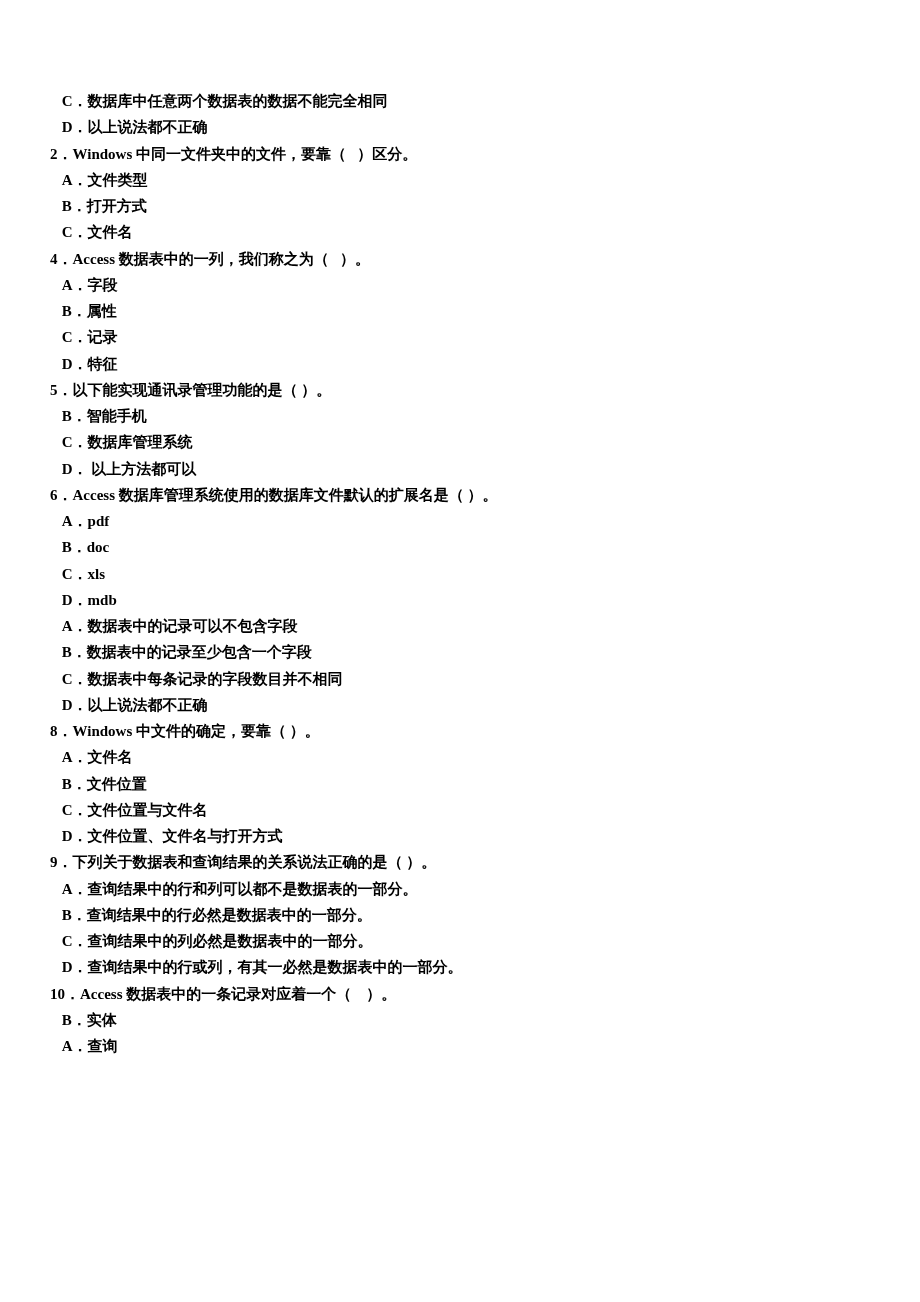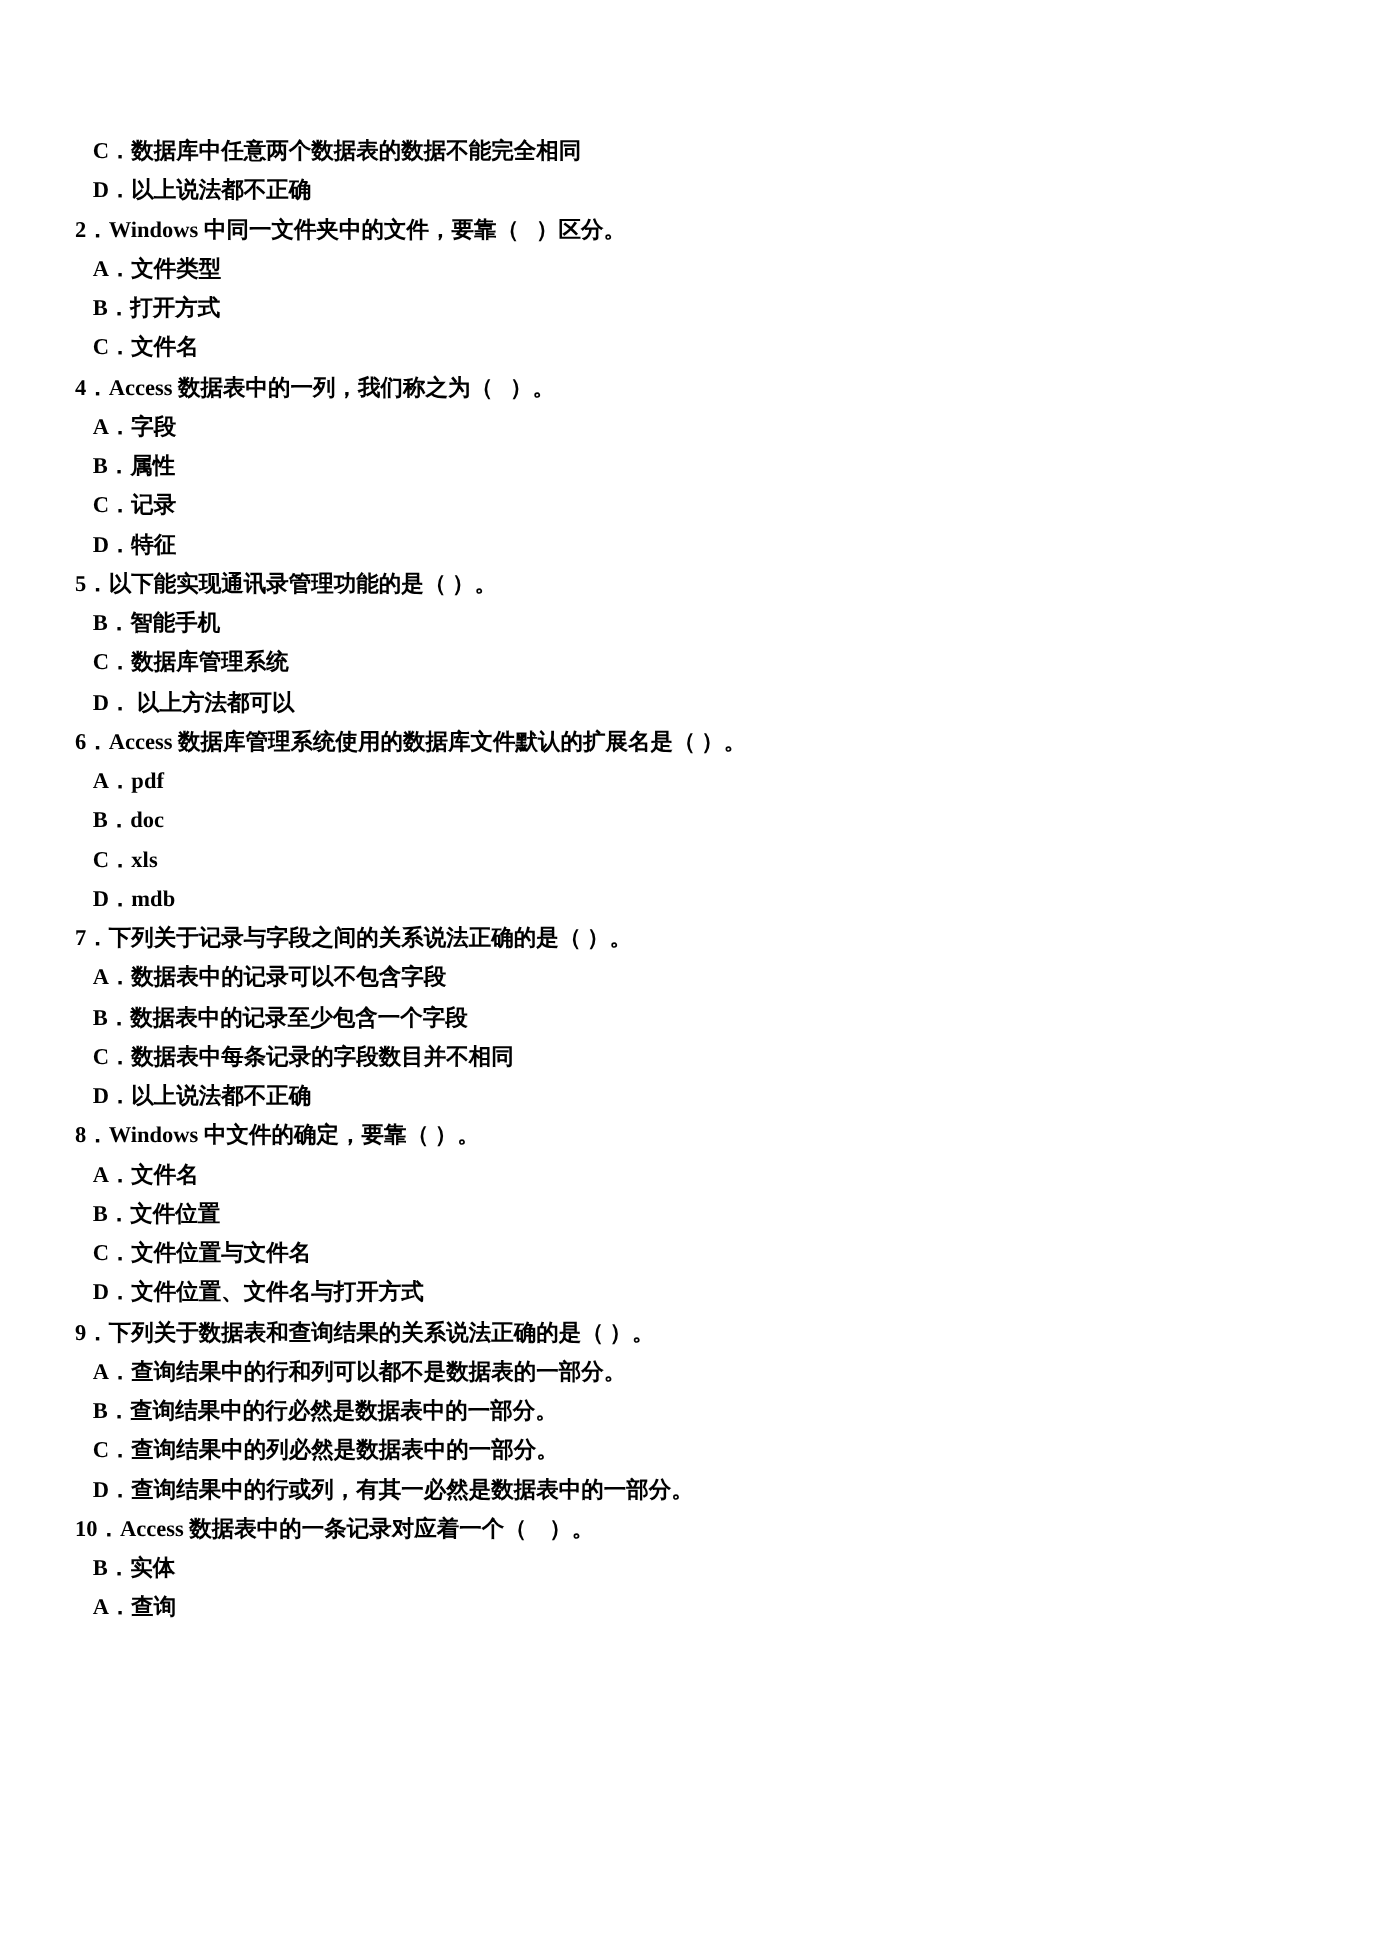--- a/index.html
+++ b/index.html
@@ -64,21 +64,20 @@
 
   <div>
     <div class="q-line">6．Access 数据库管理系统使用的数据库文件默认的扩展名是（ ）。</div>
     <div class="opt-line"> A．pdf</div>
     <div class="opt-line"> B．doc</div>
     <div class="opt-line"> C．xls</div>
     <div class="opt-line"> D．mdb</div>
   </div>
 
   <div>
-    <div class="q-line">7．下列关于记录与字段之间的关系说法正确的是（ ）。</div>
     <div class="opt-line"> A．数据表中的记录可以不包含字段</div>
     <div class="opt-line"> B．数据表中的记录至少包含一个字段</div>
     <div class="opt-line"> C．数据表中每条记录的字段数目并不相同</div>
     <div class="opt-line"> D．以上说法都不正确</div>
   </div>
 
   <div>
     <div class="q-line">8．Windows 中文件的确定，要靠（ ）。</div>
     <div class="opt-line"> A．文件名</div>
     <div class="opt-line"> B．文件位置</div>

